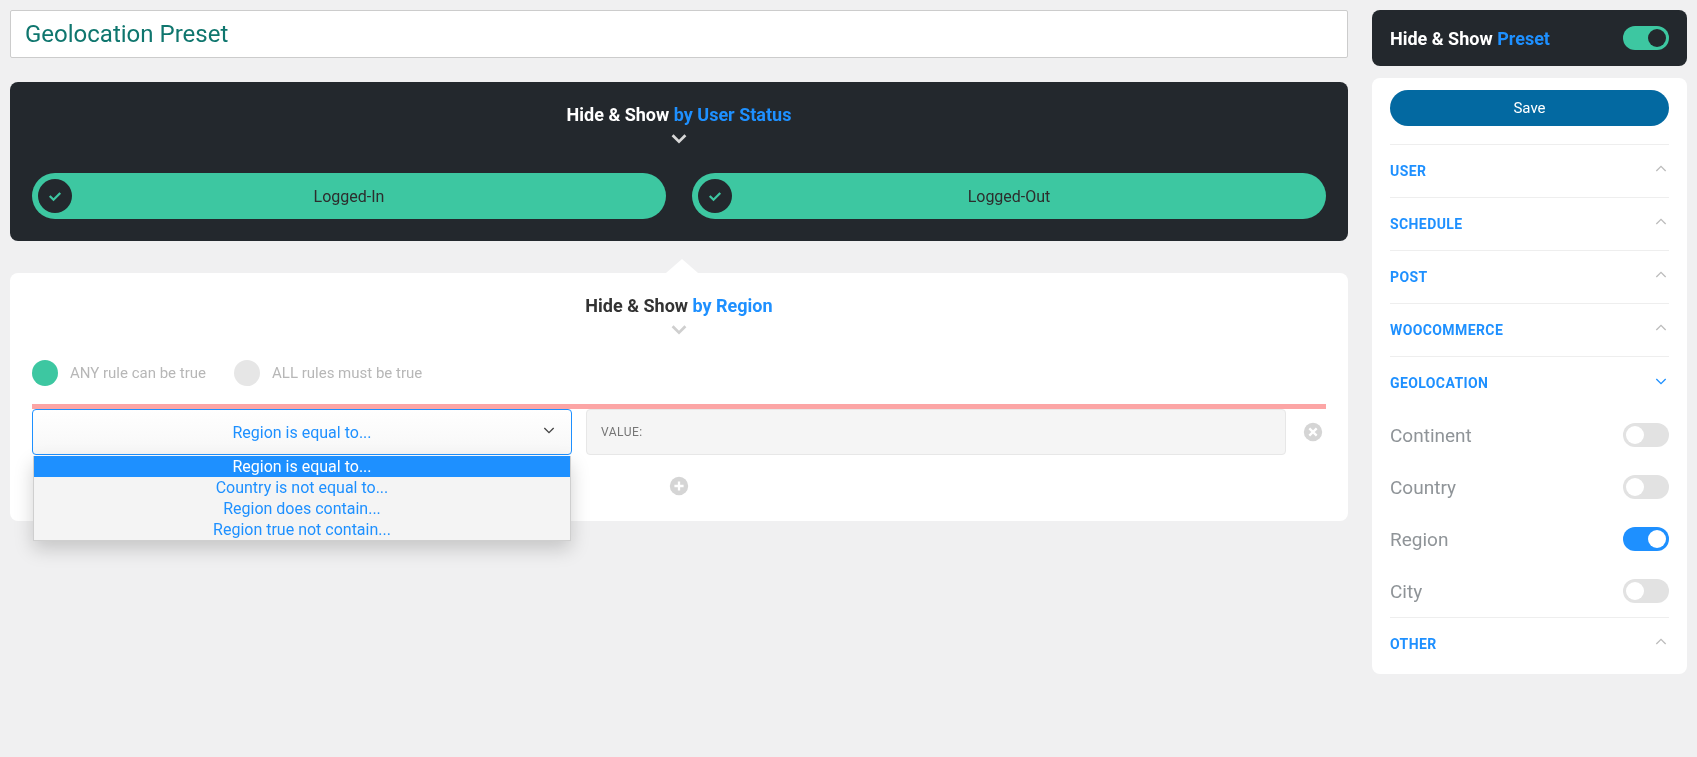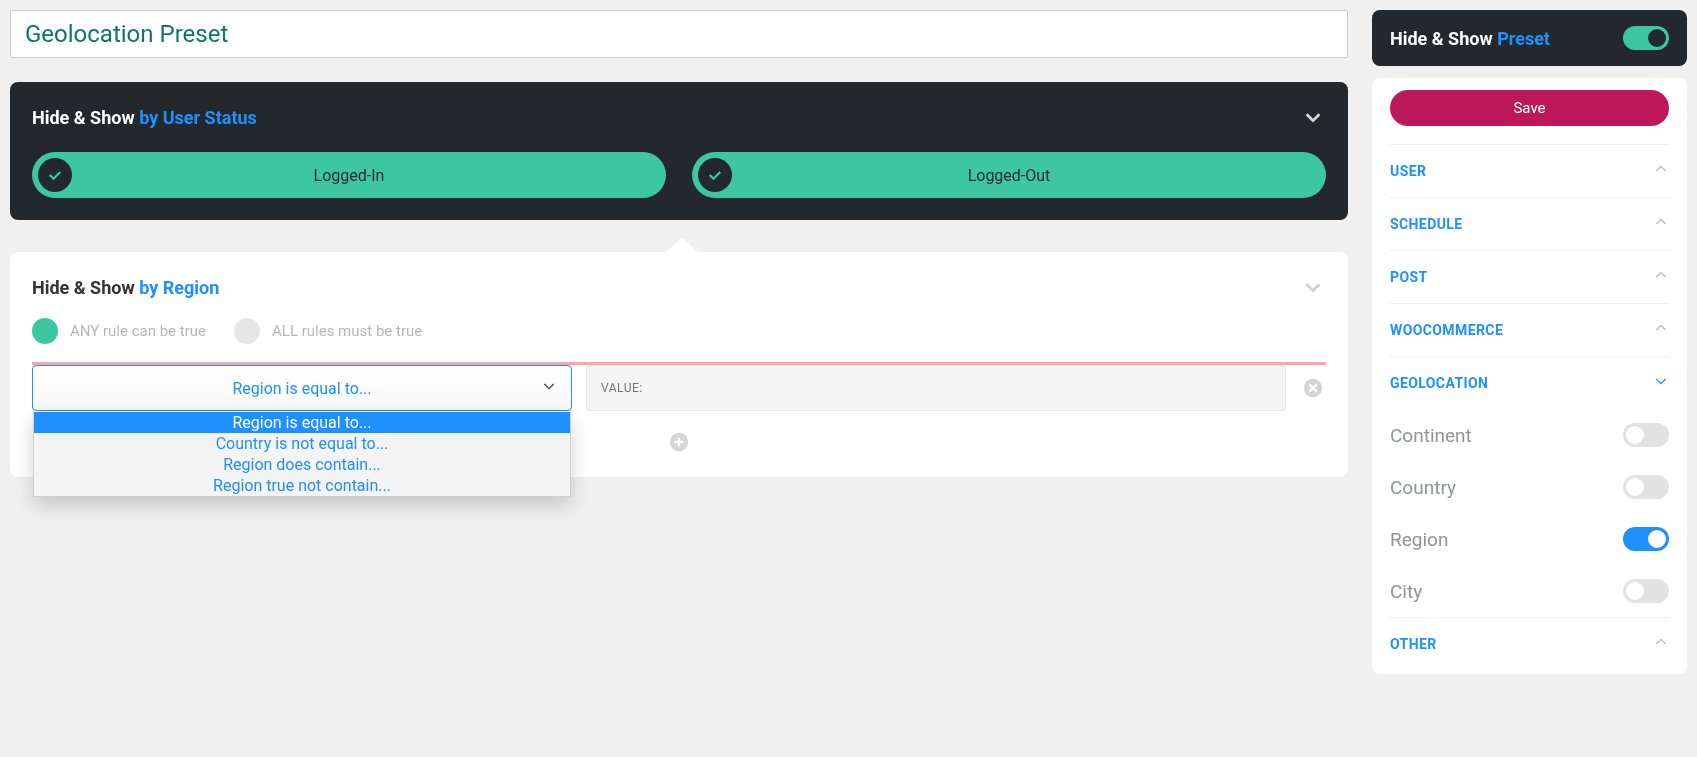--- a/index.html
+++ b/index.html
@@ -26,21 +26,21 @@
   position: relative;
 }
 .panel-light {
   margin-top: 32px;
   background: #fff;
   border-radius: 8px;
   padding: 22px;
   position: relative;
 }
 
-.panel-header { display: flex; align-items: center; justify-content: space-between; }
+.panel-header { display: flex; align-items: center; justify-content: space-between; flex-direction: column; }
 .panel-title { font-size: 18px; font-weight: 700; }
 .panel-dark .panel-title { color: #fff; }
 .panel-title .accent { color: #1e90ff; font-weight: 700; }
 .panel-light .panel-title { color: #333; }
 .chevron { width: 26px; height: 26px; display: flex; align-items: center; justify-content: center; cursor: pointer; }
 .chevron svg { width: 22px; height: 22px; }
 .chevron-dark svg { stroke: #d8d8d8; }
 .chevron-light svg { stroke: #cfcfcf; }
 
 .pills { display: flex; gap: 26px; margin-top: 22px; }
@@ -70,21 +70,21 @@
   content: "";
   position: absolute;
   top: -14px;
   left: 49%;
   width: 0; height: 0;
   border-left: 16px solid transparent;
   border-right: 16px solid transparent;
   border-bottom: 14px solid #fff;
 }
 
-.rule-toggle-row { display: flex; gap: 28px; margin-top: 18px; padding-bottom: 18px; border-bottom: 3px solid #fca5a5; }
+.rule-toggle-row { display: flex; gap: 28px; margin-top: 18px; padding-bottom: 18px; border-bottom: 5px solid #fca5a5; }
 .rule-toggle { display: flex; align-items: center; gap: 12px; cursor: pointer; }
 .rule-toggle .dot { width: 26px; height: 26px; border-radius: 50%; background: #e6e6e6; }
 .rule-toggle.active .dot { background: #3dc7a1; }
 .rule-toggle .txt { color: #b7b7b7; font-size: 15px; }
 
 .rule-row { display: flex; gap: 14px; align-items: center; position: relative; }
 .select-wrap {
   position: relative;
   width: 540px;
   height: 46px;
@@ -149,21 +149,21 @@
 }
 .toggle.off { background: #e2e2e2; }
 .toggle.off::after { left: 3px; background: #fff; }
 .toggle.on-green { background: #3dc7a1; }
 .toggle.on-green::after { left: 25px; background: #23282d; }
 .toggle.on-blue { background: #1e90ff; }
 .toggle.on-blue::after { left: 25px; }
 
 .side-body { background: #fff; border-radius: 8px; margin-top: 12px; padding: 12px 18px 4px; }
 .save-btn {
-  width: 100%; height: 36px; background: #be185d; color: #fff; border: none; border-radius: 18px; font-size: 15px; cursor: pointer;
+  width: 100%; height: 36px; background: #0369a1; color: #fff; border: none; border-radius: 18px; font-size: 15px; cursor: pointer;
   margin-bottom: 18px;
 }
 .acc-item {
   display: flex; align-items: center; justify-content: space-between;
   padding: 16px 0;
   border-top: 1px solid #eee;
   cursor: pointer;
 }
 .acc-item:first-of-type { border-top: 1px solid #eee; }
 .acc-item .lbl { color: #1e90ff; font-size: 14px; font-weight: 700; letter-spacing: .4px; }

